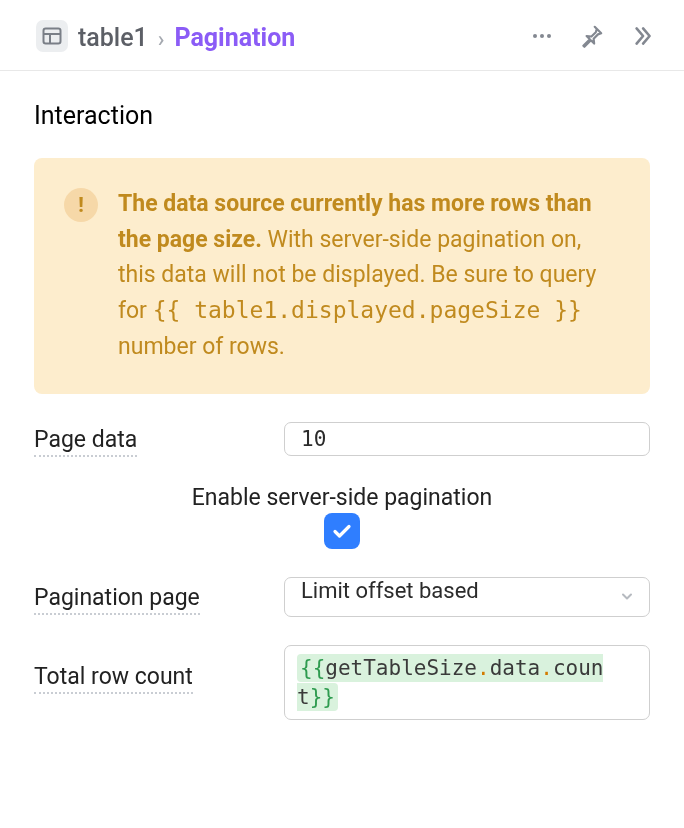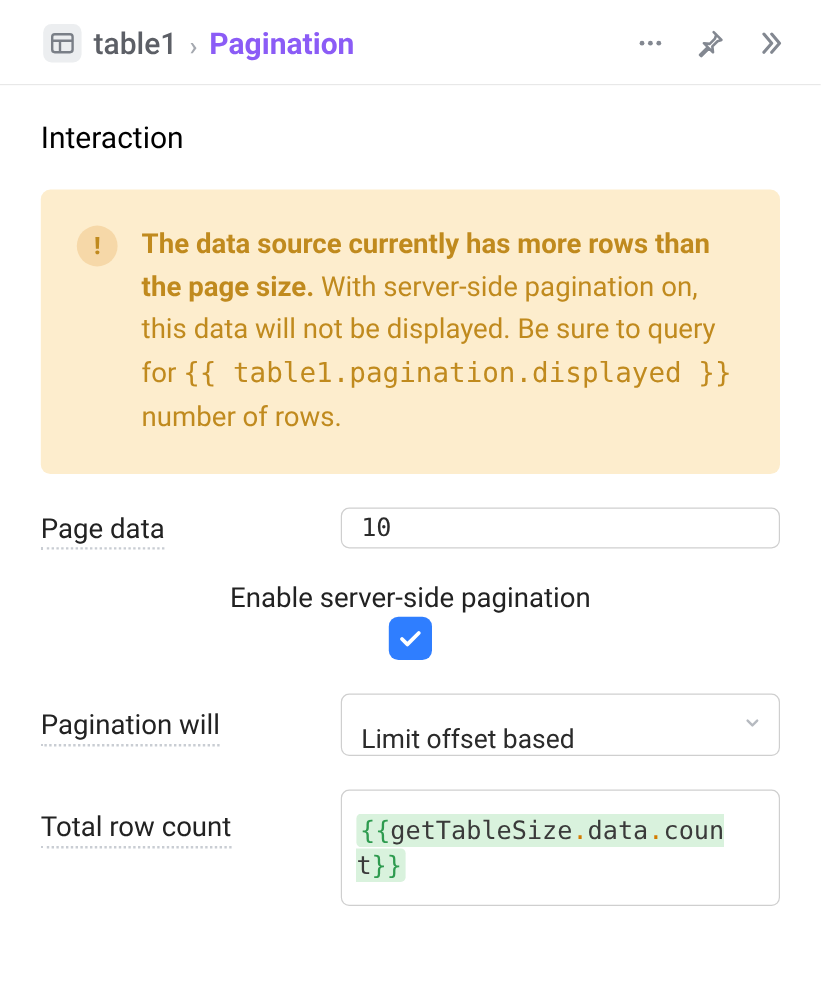--- a/index.html
+++ b/index.html
@@ -126,41 +126,41 @@
   }
   .checkbox {
     width: 36px; height: 36px;
     border-radius: 8px;
     background: #2f7eff;
     display: flex; align-items: center; justify-content: center;
     cursor: pointer;
   }
   .select {
     flex: 1;
-    height: 52px;
+    height: 40px;
     border: 1px solid #cfcfcf;
     border-radius: 7px;
     padding: 0 44px 0 16px;
     font-size: 22px;
     color: #2b2b2b;
-    display: flex; align-items: flex-end;
+    display: flex; align-items: flex-start;
     position: relative;
     cursor: pointer;
   }
   .select-caret {
     position: absolute;
     right: 14px; top: 50%; transform: translateY(-50%);
     color: #b6bac0;
   }
   .code-box {
     flex: 1;
     min-height: 68px;
     border: 1px solid #cfcfcf;
     border-radius: 7px;
-    padding: 19px 12px;
+    padding: 8px 12px;
     font-family: ui-monospace, SFMono-Regular, Menlo, Consolas, monospace;
     font-size: 21px;
     line-height: 1.35;
     word-break: break-all;
   }
   .code-inner {
     background: #d9f2dd;
     border-radius: 4px;
     padding: 2px 3px;
     display: inline;
@@ -205,40 +205,40 @@
     </span>
   </div>
 </div>
 
 <div class="section">
   <div class="section-title">Interaction</div>
 
   <div class="alert">
     <div class="alert-badge">!</div>
     <div class="alert-text">
-      <b>The data source currently has more rows than the page size.</b><span> With server-side pagination on, this data will not be displayed. Be sure to query for </span><span class="alert-code">{{ table1.pagination.displayed }}</span><span> number of rows.</span>
+      <b>The data source currently has more rows than the page size.</b><span> With server-side pagination on, this data will not be displayed. Be sure to query for </span><span class="alert-code">{{ table1.displayed.pageSize }}</span><span> number of rows.</span>
     </div>
   </div>
 
   <div class="row">
     <div class="label-col"><span class="field-label">Page data</span></div>
     <input class="input-text" type="text" value="10" style="">
   </div>
 
   <div class="row-checkbox">
     <span class="field-label" style="border-bottom:none">Enable server-side pagination</span>
     <div class="checkbox">
       <svg width="24" height="24" viewBox="0 0 24 24" fill="none">
           <path d="M5 12.5l4.5 4.5L19 7.5" stroke="#fff" stroke-width="3.2" stroke-linecap="round" stroke-linejoin="round"></path>
         </svg>
     </div>
   </div>
 
   <div class="row">
-    <div class="label-col"><span class="field-label">Pagination will</span></div>
+    <div class="label-col"><span class="field-label">Pagination page</span></div>
     <div class="select">
       <span>Limit offset based</span>
       <span class="select-caret">
         <svg width="16" height="16" viewBox="0 0 16 16" fill="none">
             <path d="M4 6l4 4 4-4" stroke="currentColor" stroke-width="2" stroke-linecap="round" stroke-linejoin="round"></path>
           </svg>
       </span>
     </div>
   </div>
 

